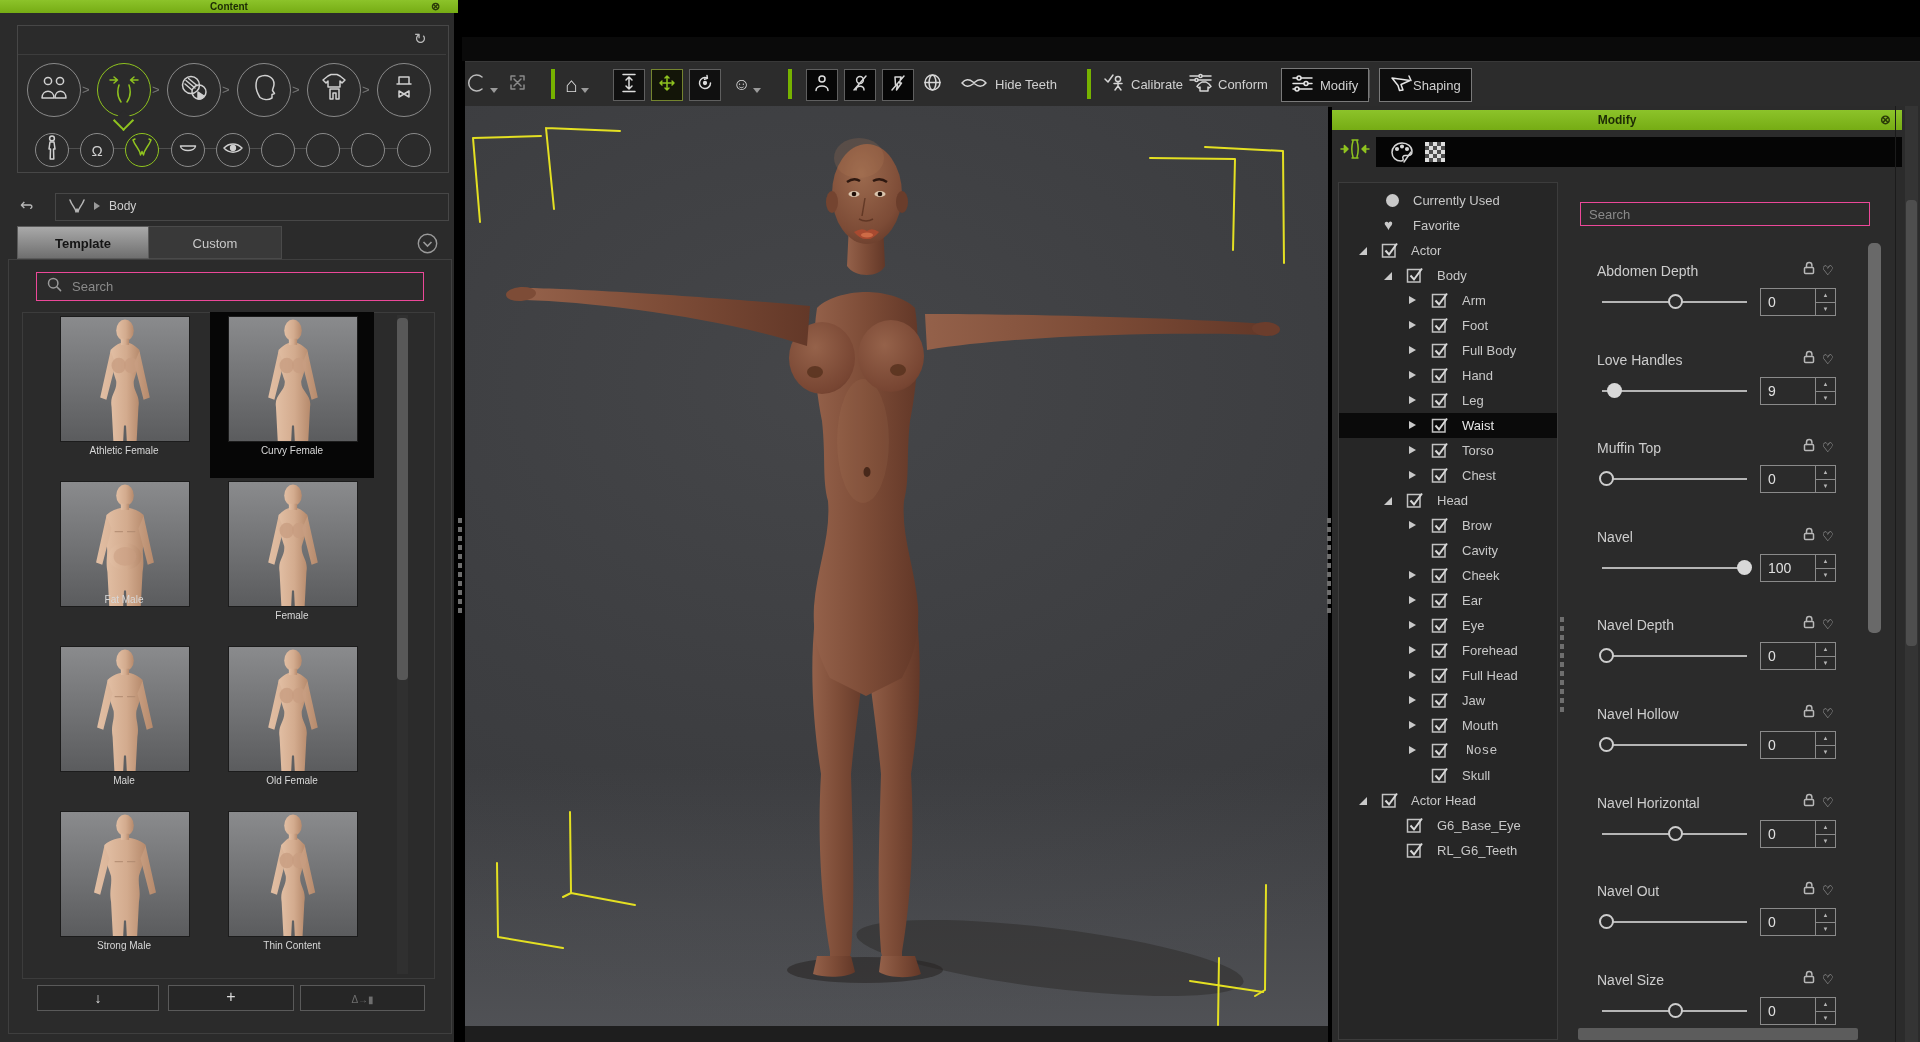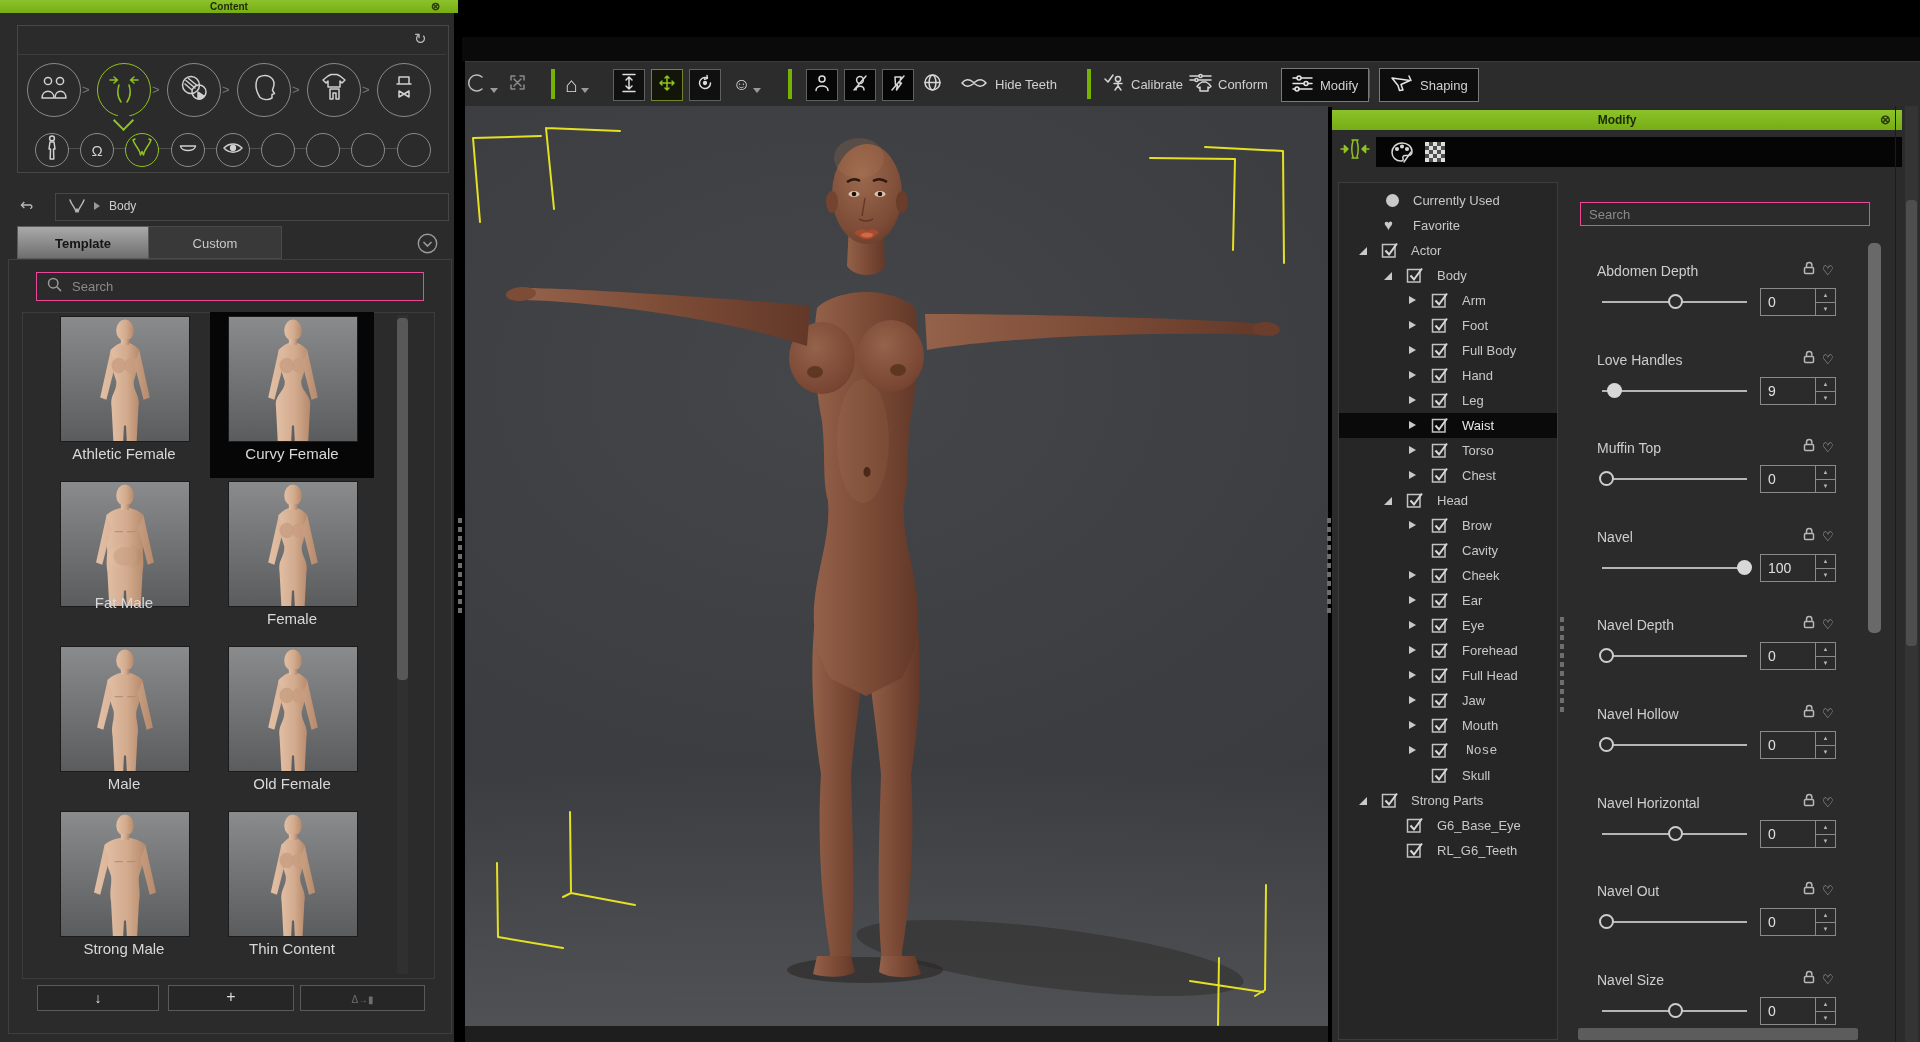--- a/index.html
+++ b/index.html
@@ -40,21 +40,21 @@
   .chev{position:absolute;color:#787878;font-size:13px;}
   .tab{position:absolute;height:33px;line-height:33px;text-align:center;font-size:13px;box-sizing:border-box;}
   #tab-template{background:linear-gradient(180deg,#a9a9a9,#6f6f6f);color:#141414;font-weight:bold;border:1px solid #5a5a5a;}
   #tab-custom{background:#393939;color:#c9c9c9;border:1px solid #4a4a4a;border-left:none;}
   .searchbox{position:absolute;border:1px solid #ec4899;background:#2b2b2b;display:flex;align-items:center;}
   .searchbox input{flex:1;background:transparent;border:none;outline:none;color:#cfcfcf;font-size:13px;font-family:"Liberation Sans",sans-serif;}
   .searchbox input::placeholder{color:#8a8a8a;}
   .card{position:absolute;}
   .card.sel{background:#060606;}
   .thumb{position:absolute;background:linear-gradient(180deg,#8a8b8d 0%,#77787a 40%,#5b5c5e 100%);border:1px solid #1c1c1c;}
-  .tlab{position:absolute;text-align:center;font-size:15px;color:#d8d8d8;}
+  .tlab{position:absolute;text-align:center;font-size:10px;color:#d8d8d8;}
   .footbtn{position:absolute;height:24px;border:1px solid #5a5a5a;background:#262626;color:#ddd;text-align:center;}
   
   #modify-panel{left:1332px;top:106px;width:588px;height:936px;background:#2b2b2b;}
   #modify-hdr{left:0;top:4px;width:570px;height:20px;font-size:12px;line-height:20px;}
   #modify-tabs-strip{left:44px;top:31px;width:526px;height:30px;background:#050505;}
   #tree{left:6px;top:76px;width:220px;height:858px;background:#262626;border:1px solid #3c3c3c;box-sizing:border-box;overflow:hidden;}
   .trow{position:absolute;left:0;width:100%;height:25px;}
   .trow.sel{background:#0a0a0a;}
   .trow .lbl{position:absolute;top:5px;font-size:13px;color:#c8c8c8;white-space:nowrap;}
   .tri-c{position:absolute;top:8px;width:0;height:0;border-left:7px solid #c9c9c9;border-top:4.5px solid transparent;border-bottom:4.5px solid transparent;}
@@ -179,21 +179,21 @@
             <circle cx="5" cy="14" r="2" fill="#2c2c2c"></circle>
           </svg></span>
         <span class="tlabel" style="margin-left:7px;">Modify</span>
       </div>
     <div class="tbi gsep" style="left:904px;"></div>
     <div class="tbi tbtn" style="left:914px;">
         <span><svg width="23" height="17" viewBox="0 0 23 17" fill="none" stroke="#e6e6e6" stroke-width="1.5" stroke-linecap="round" stroke-linejoin="round">
             <path d="M2,3 L20,5.5 L11,9.5 L13,15 L9.5,15.5 L8,10.5 Z"></path>
             <path d="M19,1 L21,5.5"></path>
           </svg></span>
-        <span class="tlabel" style="margin-left:7px;">Shaping</span>
+        <span class="tlabel" style="">Shaping</span>
       </div>
   </div>
 
   <div class="abs" id="viewport">
     <div class="abs" id="viewport-floor"></div>
     <svg class="abs" width="863" height="920" viewBox="0 0 863 920">
       <defs>
         <linearGradient id="skinG" x1="0" y1="0" x2="1" y2="0">
           <stop offset="0" stop-color="#94614a"></stop>
             <stop offset="0.5" stop-color="#7d4c37"></stop>
@@ -779,21 +779,21 @@
               <path d="M4.5,9.5 L8,13.5 L16,2.5" fill="none" stroke="#d8d8d8" stroke-width="2"></path>
             </svg></span>
           <span class="lbl" style="left:123px;">Skull</span>
         </div>
         <div class="trow" style="top:605px;">
           <span class="tri-o" style="left:20px;"></span>
           <span class="cb" style="left:42px;"><svg width="18" height="18" viewBox="0 0 18 18">
               <rect x="1.5" y="3.5" width="12.5" height="12.5" fill="none" stroke="#c2c2c2" stroke-width="1.5"></rect>
               <path d="M4.5,9.5 L8,13.5 L16,2.5" fill="none" stroke="#d8d8d8" stroke-width="2"></path>
             </svg></span>
-          <span class="lbl" style="left:72px;">Strong Parts</span>
+          <span class="lbl" style="left:72px;">Actor Head</span>
         </div>
         <div class="trow" style="top:630px;">
           <span class="cb" style="left:67px;"><svg width="18" height="18" viewBox="0 0 18 18">
               <rect x="1.5" y="3.5" width="12.5" height="12.5" fill="none" stroke="#c2c2c2" stroke-width="1.5"></rect>
               <path d="M4.5,9.5 L8,13.5 L16,2.5" fill="none" stroke="#d8d8d8" stroke-width="2"></path>
             </svg></span>
           <span class="lbl" style="left:98px;">G6_Base_Eye</span>
         </div>
         <div class="trow" style="top:655px;">
           <span class="cb" style="left:67px;"><svg width="18" height="18" viewBox="0 0 18 18">

